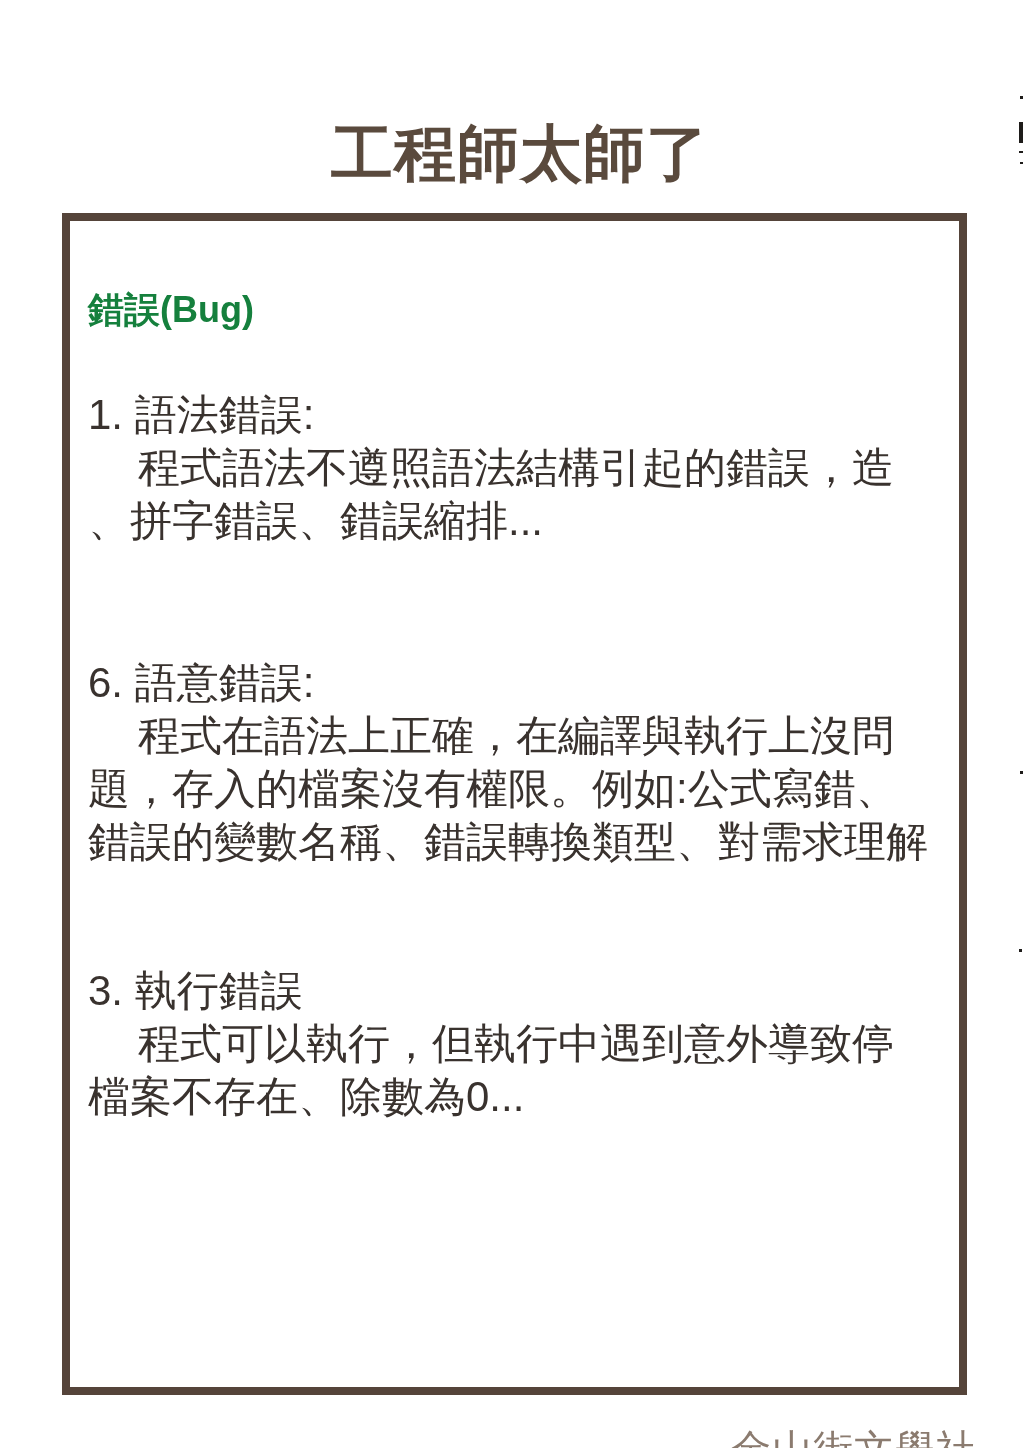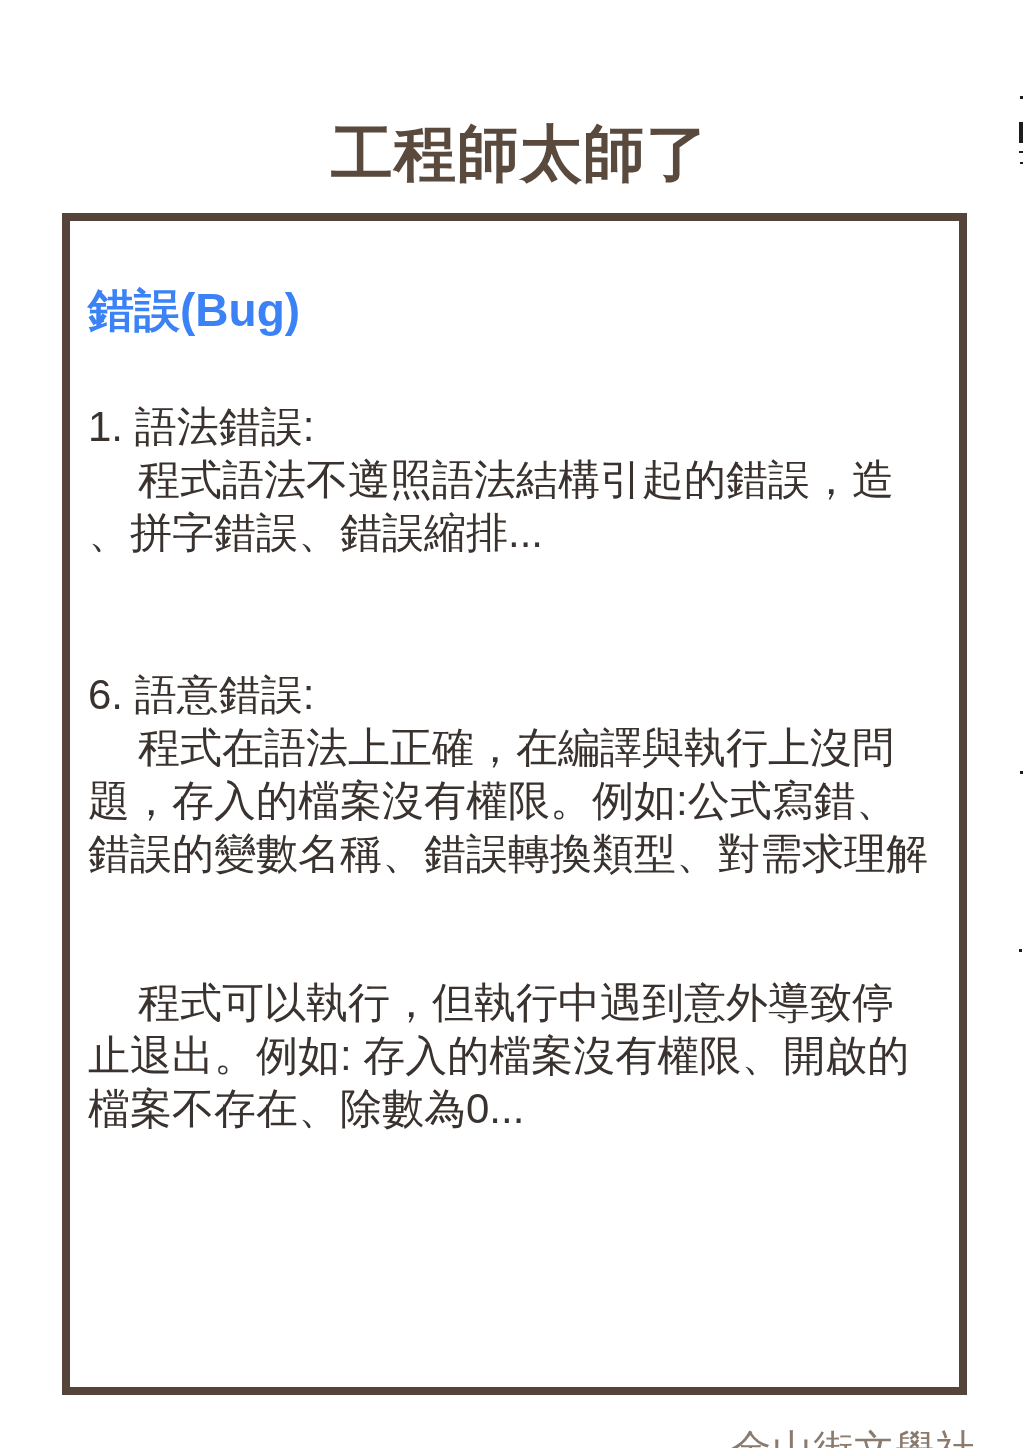--- a/index.html
+++ b/index.html
@@ -37,34 +37,33 @@
     width: 889px;   
     height: 1166px; 
     border: 8px solid #55443a;
     background: #ffffff;
     box-sizing: content-box;
   }
   .bug-heading {
     position: absolute;
     left: 88px;
     top: 282px;
-    font-size: 46px;
+    font-size: 36px;
     line-height: 56px;
     font-weight: 700;
-    color: #3b82f6;
+    color: #15803d;
     white-space: nowrap;
   }
   .sec {
     position: absolute;
     left: 88px;
     width: 860px;
     font-size: 42px;
     line-height: 53px;
     color: #39322e;
-    margin-top: 12px;
   }
   .sec .line { white-space: nowrap; }
   .sec .line.first { padding-left: 50px; }
   .sec1 { top: 388px; }
   .sec2 { top: 656px; }
   .sec3 { top: 964px; }
   .footer {
     position: absolute;
     right: 47px;
     top: 1428px;
@@ -104,22 +103,22 @@
   </section>
 
   <section class="sec sec2">
     <div class="line head">6. 語意錯誤:</div>
     <div class="line first">程式在語法上正確，在編譯與執行上沒問</div>
     <div class="line">題，存入的檔案沒有權限。例如:公式寫錯、</div>
     <div class="line">錯誤的變數名稱、錯誤轉換類型、對需求理解</div>
   </section>
 
   <section class="sec sec3">
+    <div class="line head">3. 執行錯誤</div>
     <div class="line first">程式可以執行，但執行中遇到意外導致停</div>
-    <div class="line">止退出。例如: 存入的檔案沒有權限、開啟的</div>
     <div class="line">檔案不存在、除數為0...</div>
   </section>
 
   <div class="footer">金山街文學社</div>
 
   <div class="edge-artifact ea-bar"></div>
   <div class="edge-artifact ea-dot1"></div>
   <div class="edge-artifact ea-dot2"></div>
   <div class="edge-artifact ea-dot3"></div>
   <div class="edge-artifact ea-dot4"></div>

